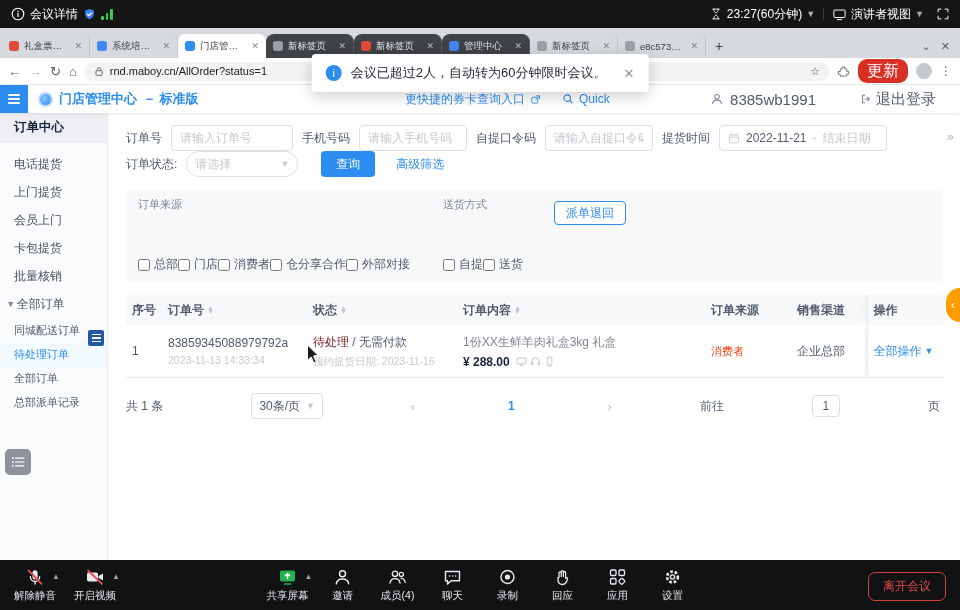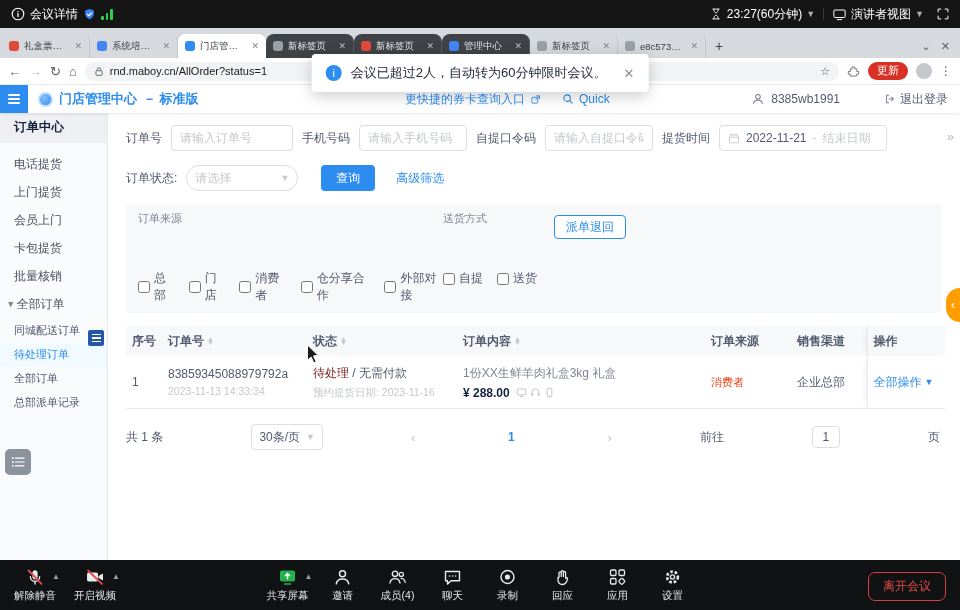--- a/index.html
+++ b/index.html
@@ -27,33 +27,33 @@
   .tab.dark .tclose{color:#b9bdc2}
   .newtab{width:22px;height:22px;display:flex;align-items:center;justify-content:center;color:#444;font-size:14px;margin-left:2px;margin-bottom:1px}
   .strip-right{margin-left:auto;display:flex;align-items:center;gap:10px;color:#5a5e63;padding:0 8px 5px 0;font-size:11px}
 
   
   .btoolbar{position:absolute;top:58px;left:0;right:0;height:27px;background:#fff;display:flex;align-items:center;padding:0 8px;box-sizing:border-box;gap:8px;border-bottom:1px solid #ececec;z-index:2;}
   .navic{color:#5f6368;font-size:13px;line-height:1}
   .navic.dis{color:#b9bdc2}
   .omni{flex:1;height:19px;background:#f1f3f4;border-radius:10px;display:flex;align-items:center;padding:0 9px;gap:6px;font-size:11px;color:#202124;box-sizing:border-box;}
   .omni .star{margin-left:auto;color:#5f6368;font-size:11px}
-  .updatepill{background:#d93025;color:#fff;font-size:11px;padding:2px 9px;border-radius:9px;line-height:1.2}
+  .updatepill{background:#d93025;color:#fff;font-size:16px;padding:2px 9px;border-radius:9px;line-height:1.2}
   .avatarc{width:16px;height:16px;border-radius:50%;background:#c4c9ce;flex:0 0 auto}
   .kebab{color:#5f6368;font-size:12px}
 
   
   .apph{position:absolute;top:85px;left:0;right:0;height:28px;background:#fff;display:flex;align-items:center;box-shadow:0 1px 3px rgba(0,0,0,.1);z-index:3;}
   .hamb{width:28px;height:28px;background:#2d8cf0;display:flex;flex-direction:column;align-items:center;justify-content:center;gap:2.5px;flex:0 0 auto;cursor:pointer}
   .hamb i{display:block;width:12px;height:1.6px;background:#fff;border-radius:1px}
   .logo{display:flex;align-items:center;gap:6px;margin-left:10px;color:#2d8cf0;font-weight:bold;font-size:13px;}
   .logoicon{width:15px;height:15px;border-radius:50%;background:radial-gradient(circle at 35% 35%,#8cc2ff,#2d8cf0);border:2px solid #bcdcff;box-sizing:border-box}
   .edition{font-weight:bold;color:#2d8cf0}
   .quick{position:absolute;left:405px;display:flex;align-items:center;gap:5px;color:#2d8cf0;font-size:12px;}
-  .apph-right{margin-left:auto;display:flex;align-items:center;gap:6px;padding-right:12px;font-size:12px;color:#515a6e;}
+  .apph-right{margin-left:auto;display:flex;align-items:center;gap:6px;padding-right:24px;font-size:15px;color:#515a6e;}
   .logout{display:flex;align-items:center;gap:4px;margin-left:38px;color:#515a6e}
 
   
   .appbody{position:absolute;top:113px;left:0;right:0;bottom:50px;display:flex;background:#fff;}
   .sidebar{width:107px;background:#fafbfc;border-right:1px solid #e8eaec;flex:0 0 auto;font-size:12px;color:#495060;font-family:Liberation Mono, monospace;}
   .sb-section{height:30px;line-height:30px;padding-left:14px;font-weight:bold;background:#edeff2;color:#17233d;font-size:12.5px;}
   .sb-items{padding-top:8px}
   .sb-item{height:28px;line-height:28px;padding-left:14px;cursor:pointer}
   .sb-group{height:28px;line-height:28px;padding-left:8px;display:flex;align-items:center;gap:3px}
   .sb-group .gcaret{font-size:9px;color:#808695}
@@ -62,30 +62,30 @@
 
   .main{flex:1;position:relative;padding:12px 18px 0 18px;box-sizing:border-box;background:#fff;overflow:hidden}
   .frow{display:flex;align-items:center;gap:9px;font-size:12px;color:#515a6e;}
   .flabel{white-space:nowrap}
   .finput{height:26px;border:1px solid #dcdee2;border-radius:4px;padding:0 8px;font-size:12px;color:#515a6e;box-sizing:border-box;background:#fff;outline:none;font-family:inherit}
   .finput::placeholder{color:#c5c8ce}
   .w120{width:122px}.w108{width:108px}
   .daterange{height:26px;border:1px solid #dcdee2;border-radius:4px;display:flex;align-items:center;gap:6px;padding:0 8px;box-sizing:border-box;font-size:12px;width:168px;background:#fff}
   .dstart{color:#515a6e}.dsep{color:#c5c8ce}.dend{color:#c5c8ce}
   .collapse2{position:absolute;right:6px;top:16px;color:#b5b9bf;font-size:13px;cursor:pointer}
-  .frow2{margin-top:14px}
+  .frow2{}
   .fselect{width:112px;height:26px;border:1px solid #dcdee2;border-radius:13px;display:flex;align-items:center;justify-content:space-between;padding:0 8px;color:#c5c8ce;font-size:12px;box-sizing:border-box;background:#fff;cursor:pointer}
   .fselect .scaret{color:#c5c8ce;font-size:9px}
   .btn-primary{background:#2d8cf0;color:#fff;border:none;border-radius:4px;height:26px;padding:0 15px;font-size:12px;margin-left:14px;cursor:pointer;font-family:inherit}
   .link-adv{color:#2d8cf0;font-size:12px;margin-left:12px;cursor:pointer}
 
   .panel{margin-top:13px;background:#f7f8fa;border-radius:3px;padding:7px 12px 9px;display:flex;font-size:12px;color:#515a6e;position:relative;box-sizing:border-box;}
   .pgroup1{width:305px;flex:0 0 auto}
   .pcap{font-size:11px;color:#808695;margin-bottom:7px}
-  .cbrow{display:flex;align-items:flex-end;gap:14px;margin-top:44px;}
+  .cbrow{display:flex;align-items:flex-end;margin-top:44px;}
   .cb{display:flex;align-items:center;gap:4px;cursor:pointer}
   .cb input{width:12px;height:12px;margin:0}
   .btn-return{position:absolute;left:428px;top:11px;border:1px solid #2d8cf0;color:#2d8cf0;background:#fff;border-radius:4px;height:24px;padding:0 11px;font-size:12px;cursor:pointer;font-family:inherit}
 
   table.grid{margin-top:13px;width:100%;border-collapse:collapse;font-size:12px;table-layout:fixed;}
   table.grid th{background:#f7f8fa;color:#515a6e;font-weight:bold;text-align:left;height:30px;padding:0 6px;white-space:nowrap}
   table.grid td{height:52px;padding:0 6px;vertical-align:middle;border-bottom:1px solid #e8eaec;color:#515a6e}
   .c0{width:36px}.c1{width:145px}.c2{width:150px}.c3{width:248px}.c4{width:86px}.c5{width:76px}.c6{width:78px}
   th.opcol,td.opcol{border-left:1px solid #e8eaec;box-shadow:-4px 0 6px -4px rgba(0,0,0,.10)}
   .sorter{display:inline-flex;flex-direction:column;vertical-align:middle;margin-left:3px;line-height:.62;color:#c5c8ce;font-size:7px}

